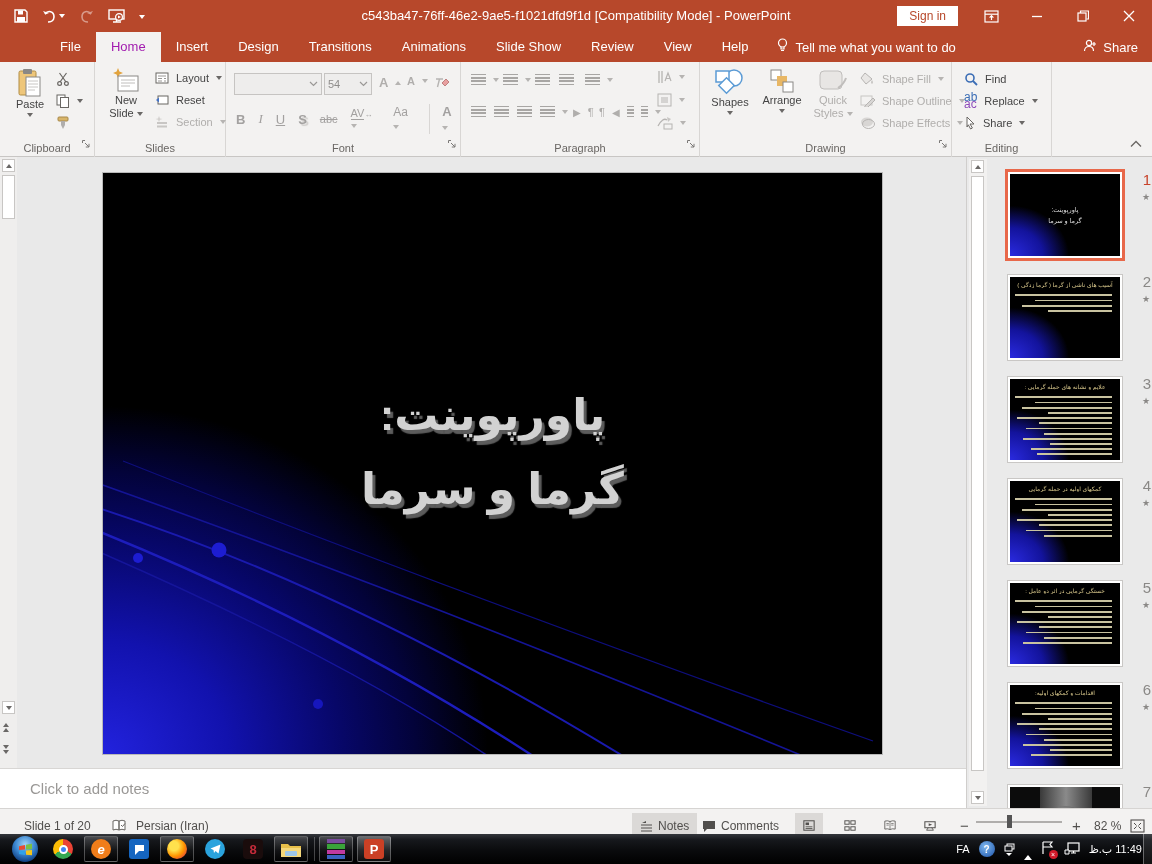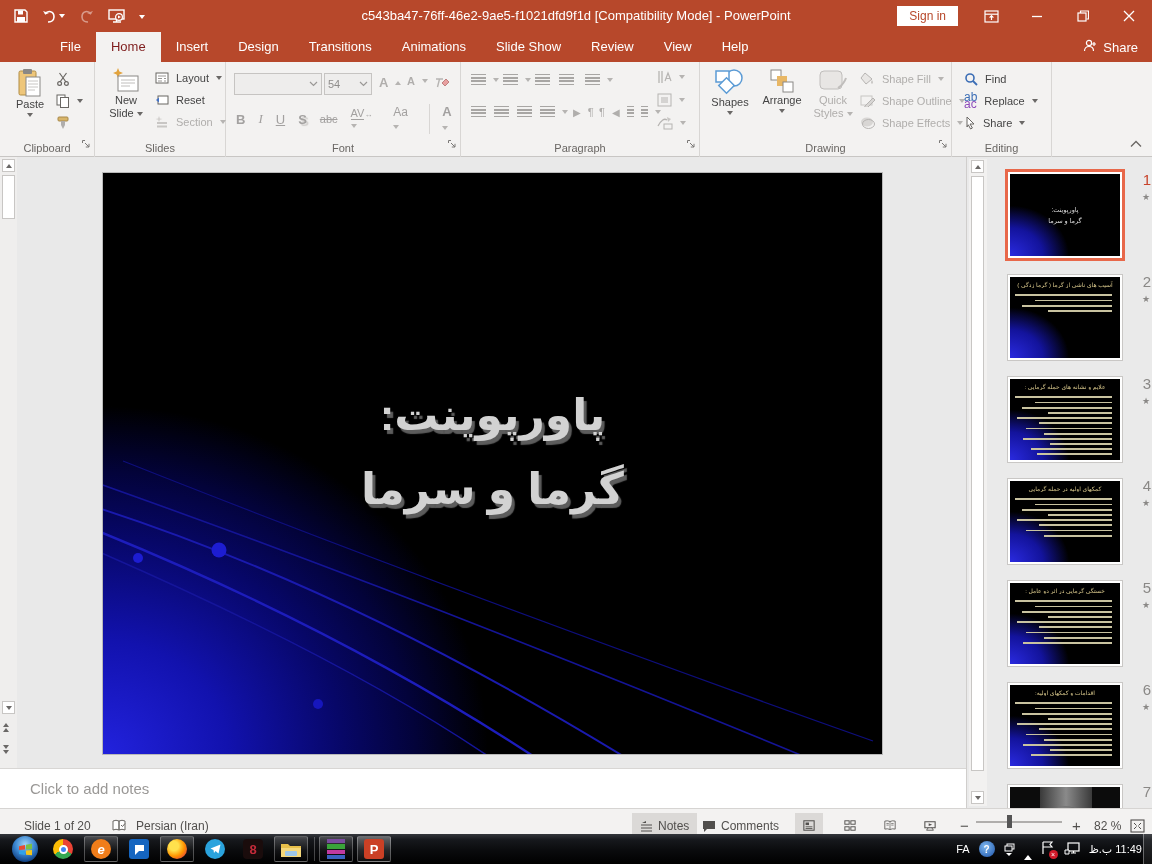--- a/index.html
+++ b/index.html
@@ -15,21 +15,21 @@
   .qat{position:absolute;left:14px;top:0;height:32px;display:flex;align-items:center;gap:14px;}
   .qat svg{display:block;}
   .title-text{position:absolute;left:0;right:0;top:0;height:32px;text-align:center;line-height:32px;font-size:13px;color:#fff;white-space:nowrap;}
   .signin{position:absolute;right:194px;top:6px;background:#fff;color:#b7482b;font-size:12px;padding:3px 12px;cursor:default;}
   .wbtns{position:absolute;right:0;top:0;height:32px;display:flex;}
   .wbtn{width:46px;height:32px;display:flex;align-items:center;justify-content:center;}
 
   
   .tabsrow{position:absolute;left:0;top:32px;width:1152px;height:30px;background:#b7482b;display:flex;align-items:stretch;font-size:13px;color:#fff;padding-left:45px;}
   .rtab{padding:0 15px;line-height:30px;white-space:nowrap;}
-  .rtab.active{background:#f3f2f1;color:#7f1d1d;}
+  .rtab.active{background:#f3f2f1;color:#a21caf;}
   .tellme{display:flex;align-items:center;gap:7px;padding:0 14px;}
   .share{position:absolute;right:14px;top:32px;height:30px;display:flex;align-items:center;gap:6px;font-size:13px;color:#fff;}
 
   
   .ribbon{position:absolute;left:0;top:62px;width:1152px;height:95px;background:#f3f2f1;border-bottom:1px solid #c8c6c4;}
   .rgroup{position:absolute;top:0;height:95px;border-right:1px solid #d8d6d4;}
   .glabel{position:absolute;bottom:3px;left:0;right:0;text-align:center;font-size:11px;color:#696663;}
   .launcher{position:absolute;bottom:4px;right:3px;}
   .bigbtn{position:absolute;display:flex;flex-direction:column;align-items:center;font-size:11px;color:#444;text-align:center;}
   .bigbtn .lbl{line-height:13px;}
@@ -166,20 +166,27 @@
     <span class="rtab">File</span>
     <span class="rtab active">Home</span>
     <span class="rtab">Insert</span>
     <span class="rtab">Design</span>
     <span class="rtab">Transitions</span>
     <span class="rtab">Animations</span>
     <span class="rtab">Slide Show</span>
     <span class="rtab">Review</span>
     <span class="rtab">View</span>
     <span class="rtab">Help</span>
+    <span class="tellme">
+      <span><svg width="11" height="15" viewBox="0 0 11 15">
+            <circle cx="5.5" cy="5" r="4" fill="none" stroke="#fff" stroke-width="1.2"></circle>
+            <path d="M4 9 v2 h3 v-2 M4 12.5 h3" stroke="#fff" stroke-width="1.2" fill="none"></path>
+          </svg></span>
+      <span>Tell me what you want to do</span>
+    </span>
   </div>
   <div class="share">
     <span><svg width="14" height="13" viewBox="0 0 14 13">
           <circle cx="6" cy="4" r="2.6" fill="none" stroke="#fff" stroke-width="1.2"></circle>
           <path d="M1.5 12 c0-3 2-4.5 4.5-4.5 s4.5 1.5 4.5 4.5" fill="none" stroke="#fff" stroke-width="1.2"></path>
           <path d="M11 3 v4 M9 5 h4" stroke="#fff" stroke-width="1.2"></path>
         </svg></span>
     <span>Share</span>
   </div>
 

